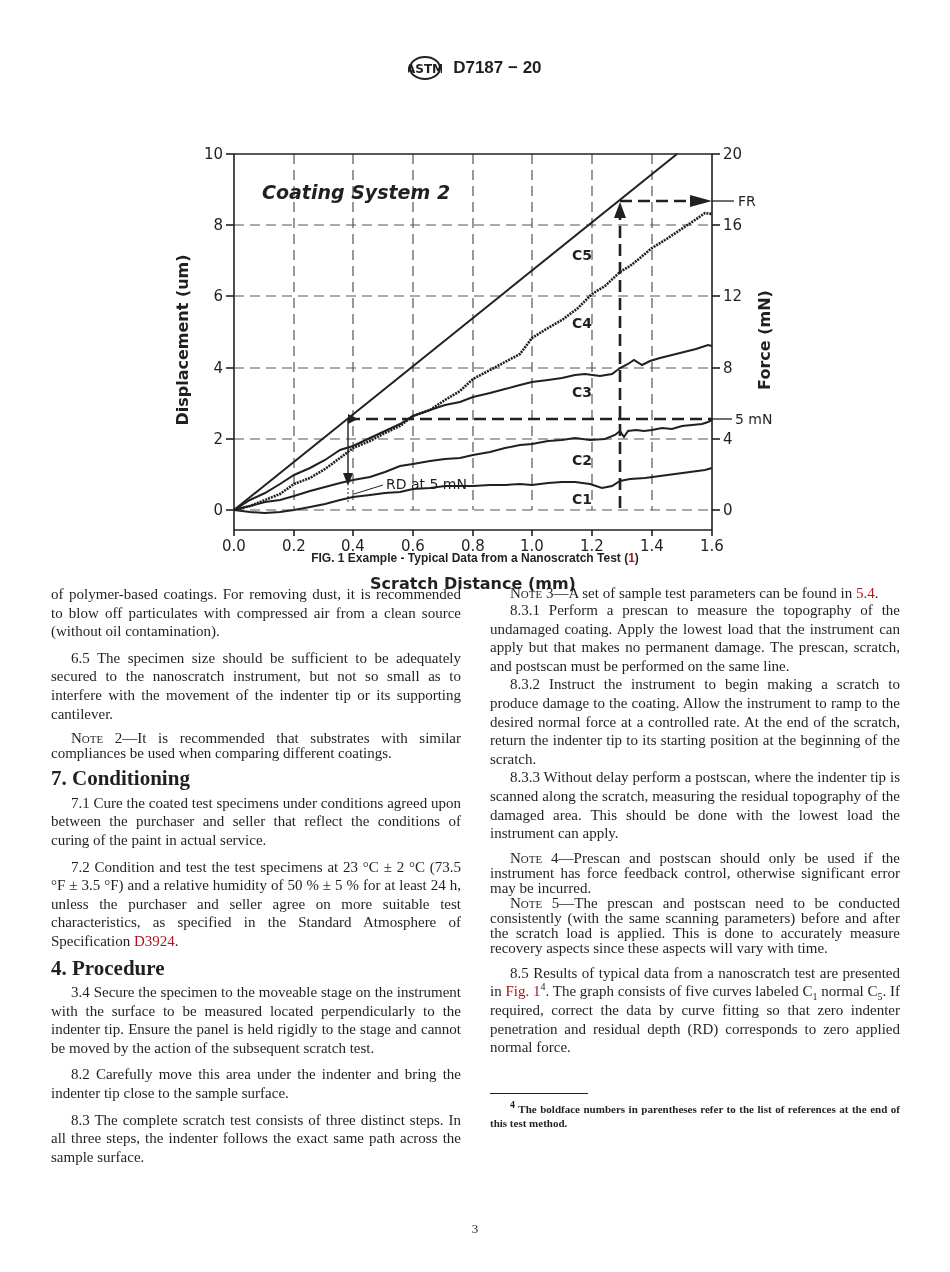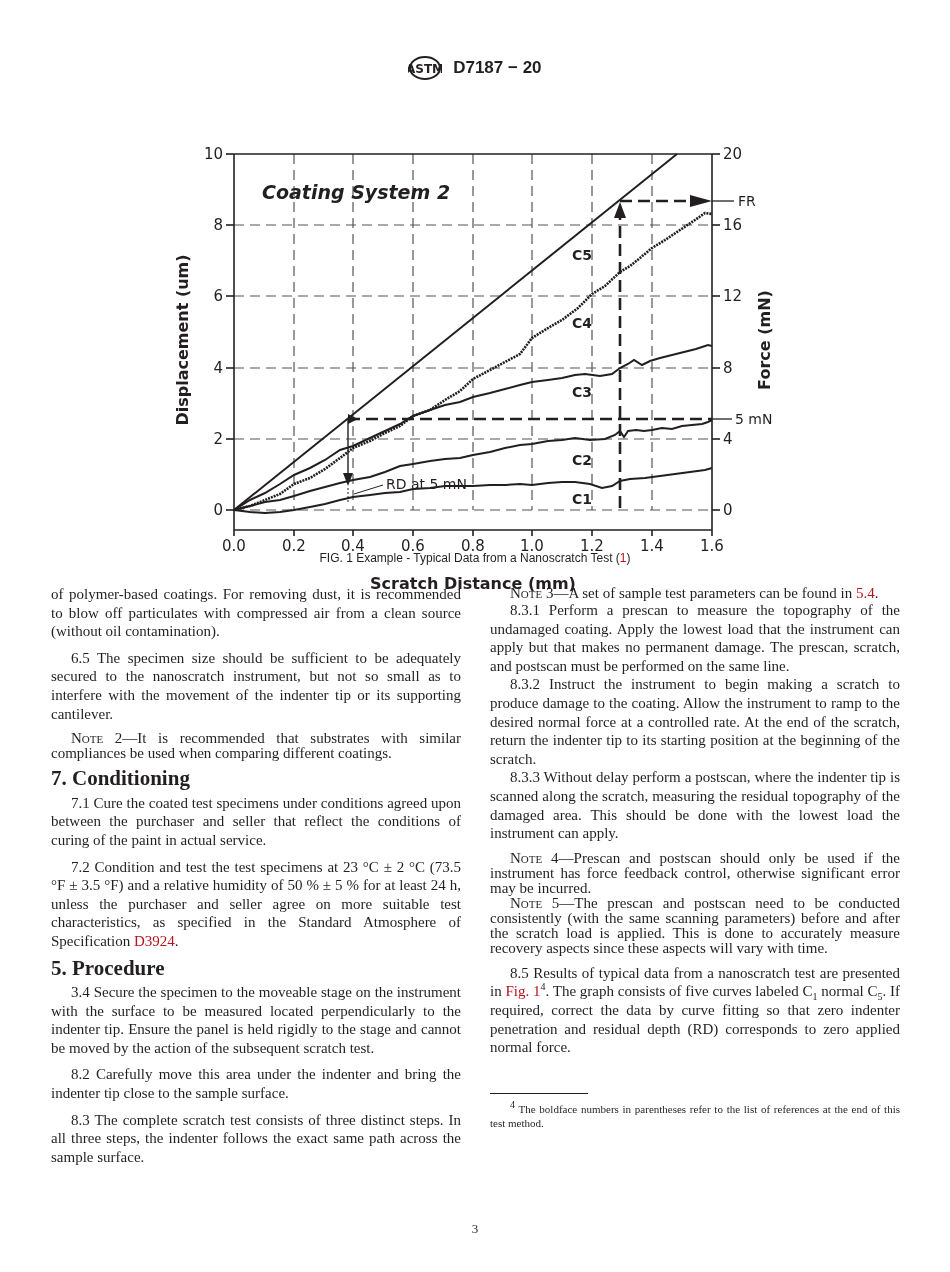--- a/index.html
+++ b/index.html
@@ -1,35 +1,35 @@
 <!DOCTYPE html>
 <html><head>
 <meta charset="utf-8">
 <style>
   html, body { margin:0; padding:0; background:#fff; }
   body { width:950px; height:1272px; position:relative; overflow:hidden; font-family:"Liberation Serif", serif; color:#231f20; }
   .header { position:absolute; top:55px; left:0; width:950px; text-align:center; font-family:"Liberation Sans", sans-serif; font-weight:bold; font-size:17px; }
   .header .logo { display:inline-block; vertical-align:middle; margin-right:6px; }
   .header span { vertical-align:middle; }
   .figure { position:absolute; left:0; top:90px; width:950px; height:460px;margin-top:48px; }
-  .caption { position:absolute; top:551px; left:0; width:950px; text-align:center; font-family:"Liberation Sans", sans-serif; font-weight:normal; font-size:12px; }
+  .caption { position:absolute; top:551px; left:0; width:950px; text-align:center; font-family:"Liberation Sans", sans-serif; font-weight:bold; font-size:12px; }
   .ref { color:#b5121b; }
   .col { position:absolute; top:585px; width:410px; font-size:15px; line-height:18.6px; text-align:justify; }
   .col.left { left:51px; }
   .col.right { left:490px; top:586px; }
   .col p { margin:0 0 8px 0; text-indent:20px; }
   .col p.nt { text-indent:0; }
   .col p.tight { margin-bottom:0; }
   .note { font-size:15px; line-height:15px; text-indent:20px; margin:0 0 8px 0; text-align:justify; }
   .note .sc { font-variant:small-caps; }
   .note.tight { margin-bottom:0; }
   h3 { font-size:21px; margin:6px 0 6px 0; font-weight:bold; }
   sub, sup { font-size:10px; line-height:0; }
   .fn-rule { width:98px; border-top:1px solid #231f20; margin:36px 0 8px 0; }
-  .footnote { font-size:11px; line-height:14px; text-indent:20px; text-align:justify; margin:0; }
+  .footnote { font-size:11px; line-height:14px; text-indent:20px; text-align:justify; margin:0;font-weight:bold; }
   .pagenum { position:absolute; top:1221px; left:0; width:950px; text-align:center; font-size:13px; }
   svg text { font-family:"DejaVu Sans", sans-serif; }
 </style>
 </head>
 <body>
 
 <div class="header">
   <svg class="logo" width="34" height="26" viewBox="0 0 34 26">
     <ellipse cx="17" cy="13" rx="15" ry="11" fill="none" stroke="#231f20" stroke-width="2"></ellipse>
     <text x="17" y="18" text-anchor="middle" font-size="12" font-weight="bold" fill="#231f20">ASTM</text>
@@ -173,21 +173,21 @@
   <span>FIG. 1 Example - Typical Data from a Nanoscratch Test (</span><span class="ref">1</span><span>)</span>
 </div>
 
 <div class="col left">
   <p class="nt">of polymer-based coatings. For removing dust, it is recommended to blow off particulates with compressed air from a clean source (without oil contamination).</p>
   <p>6.5 The specimen size should be sufficient to be adequately secured to the nanoscratch instrument, but not so small as to interfere with the movement of the indenter tip or its supporting cantilever.</p>
   <p class="note"><span class="sc">Note 2</span><span>—It is recommended that substrates with similar compliances be used when comparing different coatings.</span></p>
   <h3>7. Conditioning</h3>
   <p>7.1 Cure the coated test specimens under conditions agreed upon between the purchaser and seller that reflect the conditions of curing of the paint in actual service.</p>
   <p><span>7.2 Condition and test the test specimens at 23 °C ± 2 °C (73.5 °F ± 3.5 °F) and a relative humidity of 50 % ± 5 % for at least 24 h, unless the purchaser and seller agree on more suitable test characteristics, as specified in the Standard Atmosphere of Specification </span><span class="ref">D3924</span><span>.</span></p>
-  <h3>5. Procedure</h3>
+  <h3>4. Procedure</h3>
   <p>3.4 Secure the specimen to the moveable stage on the instrument with the surface to be measured located perpendicularly to the indenter tip. Ensure the panel is held rigidly to the stage and cannot be moved by the action of the subsequent scratch test.</p>
   <p>8.2 Carefully move this area under the indenter and bring the indenter tip close to the sample surface.</p>
   <p>8.3 The complete scratch test consists of three distinct steps. In all three steps, the indenter follows the exact same path across the sample surface.</p>
 </div>
 
 <div class="col right">
   <p class="note tight"><span class="sc">Note 3</span><span>—A set of sample test parameters can be found in </span><span class="ref">5.4</span><span>.</span></p>
   <p class="tight">8.3.1 Perform a prescan to measure the topography of the undamaged coating. Apply the lowest load that the instrument can apply but that makes no permanent damage. The prescan, scratch, and postscan must be performed on the same line.</p>
   <p class="tight">8.3.2 Instruct the instrument to begin making a scratch to produce damage to the coating. Allow the instrument to ramp to the desired normal force at a controlled rate. At the end of the scratch, return the indenter tip to its starting position at the beginning of the scratch.</p>
   <p>8.3.3 Without delay perform a postscan, where the indenter tip is scanned along the scratch, measuring the residual topography of the damaged area. This should be done with the lowest load the instrument can apply.</p>

